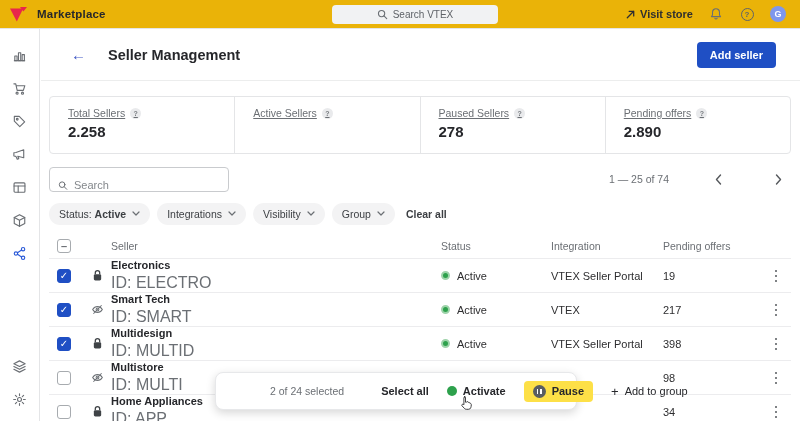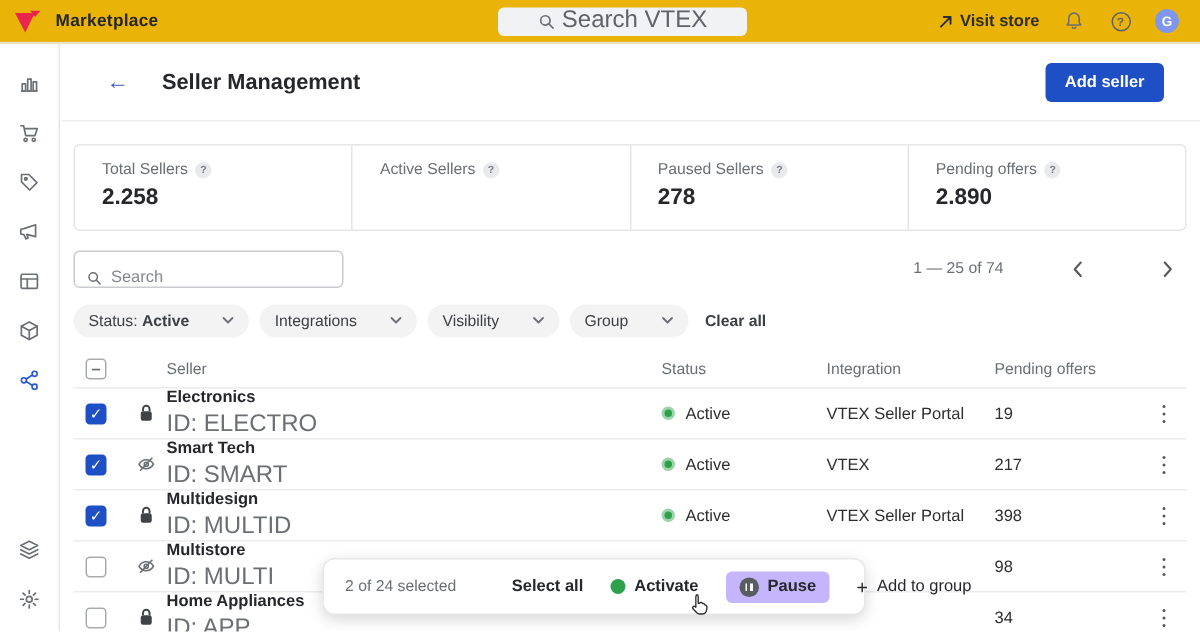--- a/index.html
+++ b/index.html
@@ -7,21 +7,21 @@
     font-family:"Liberation Sans", sans-serif; color:#2e2e30; }
   .page { position:relative; width:800px; height:421px; }
 
   
   .topbar { height:29px; display:flex; align-items:center; border-bottom:1px solid #e4e5e7;
     padding:0 14px 0 10px; background:#eab308; position:relative; z-index:5; }
   .logo { width:17px; height:15px; margin-right:10px; flex:0 0 auto; }
   .app-label { font-size:11.5px; font-weight:600; color:#26272b; letter-spacing:.2px; }
   .topsearch { position:absolute; left:332px; width:166px; height:19px; background:#f1f2f3;
     border-radius:4px; display:flex; align-items:center; justify-content:center; gap:5px;
-    font-size:16px; color:#5f6368; cursor:pointer; }
+    font-size:10px; color:#5f6368; cursor:pointer; }
   .topbar-right { margin-left:auto; display:flex; align-items:center; gap:15px; }
   .visit { display:flex; align-items:center; gap:4px; font-size:11px; font-weight:600; color:#2e2e30; cursor:pointer; }
   .icon-btn { width:16px; height:16px; display:flex; align-items:center; justify-content:center; cursor:pointer; }
   .help-circle { width:13px; height:13px; border:1.2px solid #5f6368; border-radius:50%;
     font-size:8px; color:#5f6368; display:flex; align-items:center; justify-content:center; font-weight:700; }
   .avatar { width:16px; height:16px; border-radius:50%; background:#7e97ec; color:#fff;
     font-size:9px; font-weight:700; display:flex; align-items:center; justify-content:center; cursor:pointer; }
 
   
   .sidebar { position:absolute; left:0; top:29px; bottom:0; width:40px; border-right:1px solid #e4e5e7;
@@ -38,42 +38,42 @@
     border-bottom:1px solid #eceded; }
   .back { font-size:15px; color:#3f57c5; cursor:pointer; margin-right:22px; }
   .page-title { font-size:14.5px; font-weight:600; color:#26272b; }
   .btn-primary { margin-left:auto; background:#1f4fc4; color:#fff; font-size:11px; font-weight:600;
     border:none; border-radius:4px; padding:7px 13px; cursor:pointer; font-family:inherit; }
 
   
   .stats { margin:15px 9px 0 8px; border:1px solid #e4e5e7; border-radius:4px; display:flex; height:58px; }
   .stat { flex:1; padding:10px 0 0 18px; }
   .stat + .stat { border-left:1px solid #e4e5e7; }
-  .stat-label { font-size:10.5px; color:#6b6f74; display:flex; align-items:center; gap:5px; }
+  .stat-label { font-size:10.5px; color:#6b6f74; display:flex; align-items:center; gap:5px;text-decoration:underline; }
   .q-circle { width:11px; height:11px; border-radius:50%; background:#e9eaec; color:#787c80;
     font-size:7px; font-weight:700; display:flex; align-items:center; justify-content:center; cursor:pointer; }
   .stat-value { font-size:15px; font-weight:600; color:#26272b; margin-top:4px; }
 
   
   .search-row { margin:12px 9px 0 8px; display:flex; align-items:center; height:26px; }
   .search-box { width:180px; height:25px; border:1px solid #c9cbce; border-radius:4px;
     display:flex; align-items:flex-end; padding:0 8px; gap:6px; background:#fff; }
   .search-box input { border:none; outline:none; font-size:11px; color:#2e2e30; width:100%;
     font-family:inherit; background:transparent; }
   .search-box input::placeholder { color:#84888c; }
   .pager { margin-left:auto; display:flex; align-items:center; gap:16px; }
   .pager-text { font-size:10.5px; color:#6b6f74; margin-right:20px; }
   .pager-btn { width:26px; height:26px; display:flex; align-items:center; justify-content:center;
     cursor:pointer; color:#55585c; }
   .pager-btn + .pager-btn { margin-left:18px; }
 
   
   .filters { margin:10px 9px 0 8px; display:flex; align-items:center; gap:7px; height:23px; }
   .chip { background:#f3f3f4; border-radius:12px; height:22px; padding:0 10px; display:flex;
-    align-items:center; gap:22px; font-size:10.5px; color:#3c3f43; cursor:pointer; white-space:nowrap; }
+    align-items:center; gap:6px; font-size:10.5px; color:#3c3f43; cursor:pointer; white-space:nowrap; }
   .chip b { font-weight:700; }
   .clear-all { font-size:10.5px; font-weight:600; color:#3c3f43; margin-left:4px; cursor:pointer; }
 
   
   .table { margin:8px 9px 0 8px; }
   .tr { display:grid; grid-template-columns:34px 28px 1fr 110px 112px 98px 30px;
     align-items:center; border-bottom:1px solid #ececee; }
   .thead { height:26px; }
   .th { font-size:10.5px; color:#6b6f74; }
   .row { height:34px; }
@@ -89,26 +89,26 @@
   .status-dot { width:9px; height:9px; border-radius:50%; background:#2da14c; border:2px solid #9ed3aa; display:none; }
   .status-cell.has-status .status-dot { display:block; }
   .cell { font-size:11px; color:#2e2e30; }
   .kebab { display:flex; flex-direction:column; gap:2.4px; align-items:center; cursor:pointer; padding:4px; }
   .kebab i { width:2.6px; height:2.6px; border-radius:50%; background:#55585c; }
 
   
   .sel-bar { position:absolute; left:215px; top:372px; width:362px; height:38px; background:#fff;
     border:1px solid #e7e8ea; border-radius:8px; box-shadow:0 3px 10px rgba(0,0,0,.16);
     display:flex; align-items:center; padding:0 14px; gap:18px; z-index:10; }
-  .sel-count { font-size:10.5px; color:#6b6f74; white-space:nowrap; }
+  .sel-count { font-size:10.5px; color:#6b6f74; white-space:nowrap;margin-left:40px; }
   .sel-link { font-size:11px; font-weight:700; color:#26272b; cursor:pointer; white-space:nowrap;margin-left:19px; }
   .sel-action { display:flex; align-items:center; gap:6px; font-size:11px; font-weight:600;
     color:#26272b; cursor:pointer; white-space:nowrap; }
   .green-dot { width:10px; height:10px; border-radius:50%; background:#2da14c; }
-  .pause-btn { background:#c4b5fd; border-radius:4px; padding:4px 9px; display:flex; align-items:center;
+  .pause-btn { background:#fde047; border-radius:4px; padding:4px 9px; display:flex; align-items:center;
     gap:6px; font-size:11px; font-weight:600; color:#26272b; cursor:pointer; white-space:nowrap; }
   .pause-icon { width:13px; height:13px; border-radius:50%; background:#595d62; display:flex;
     align-items:center; justify-content:center; gap:1.6px; }
   .pause-icon i { width:1.6px; height:5px; background:#fff; }
   .plus { font-size:13px; font-weight:400; }
   .cursor-hand { position:absolute; left:243px; top:22px; z-index:11; pointer-events:none; }
 </style>
 </head>
 <body>
 

